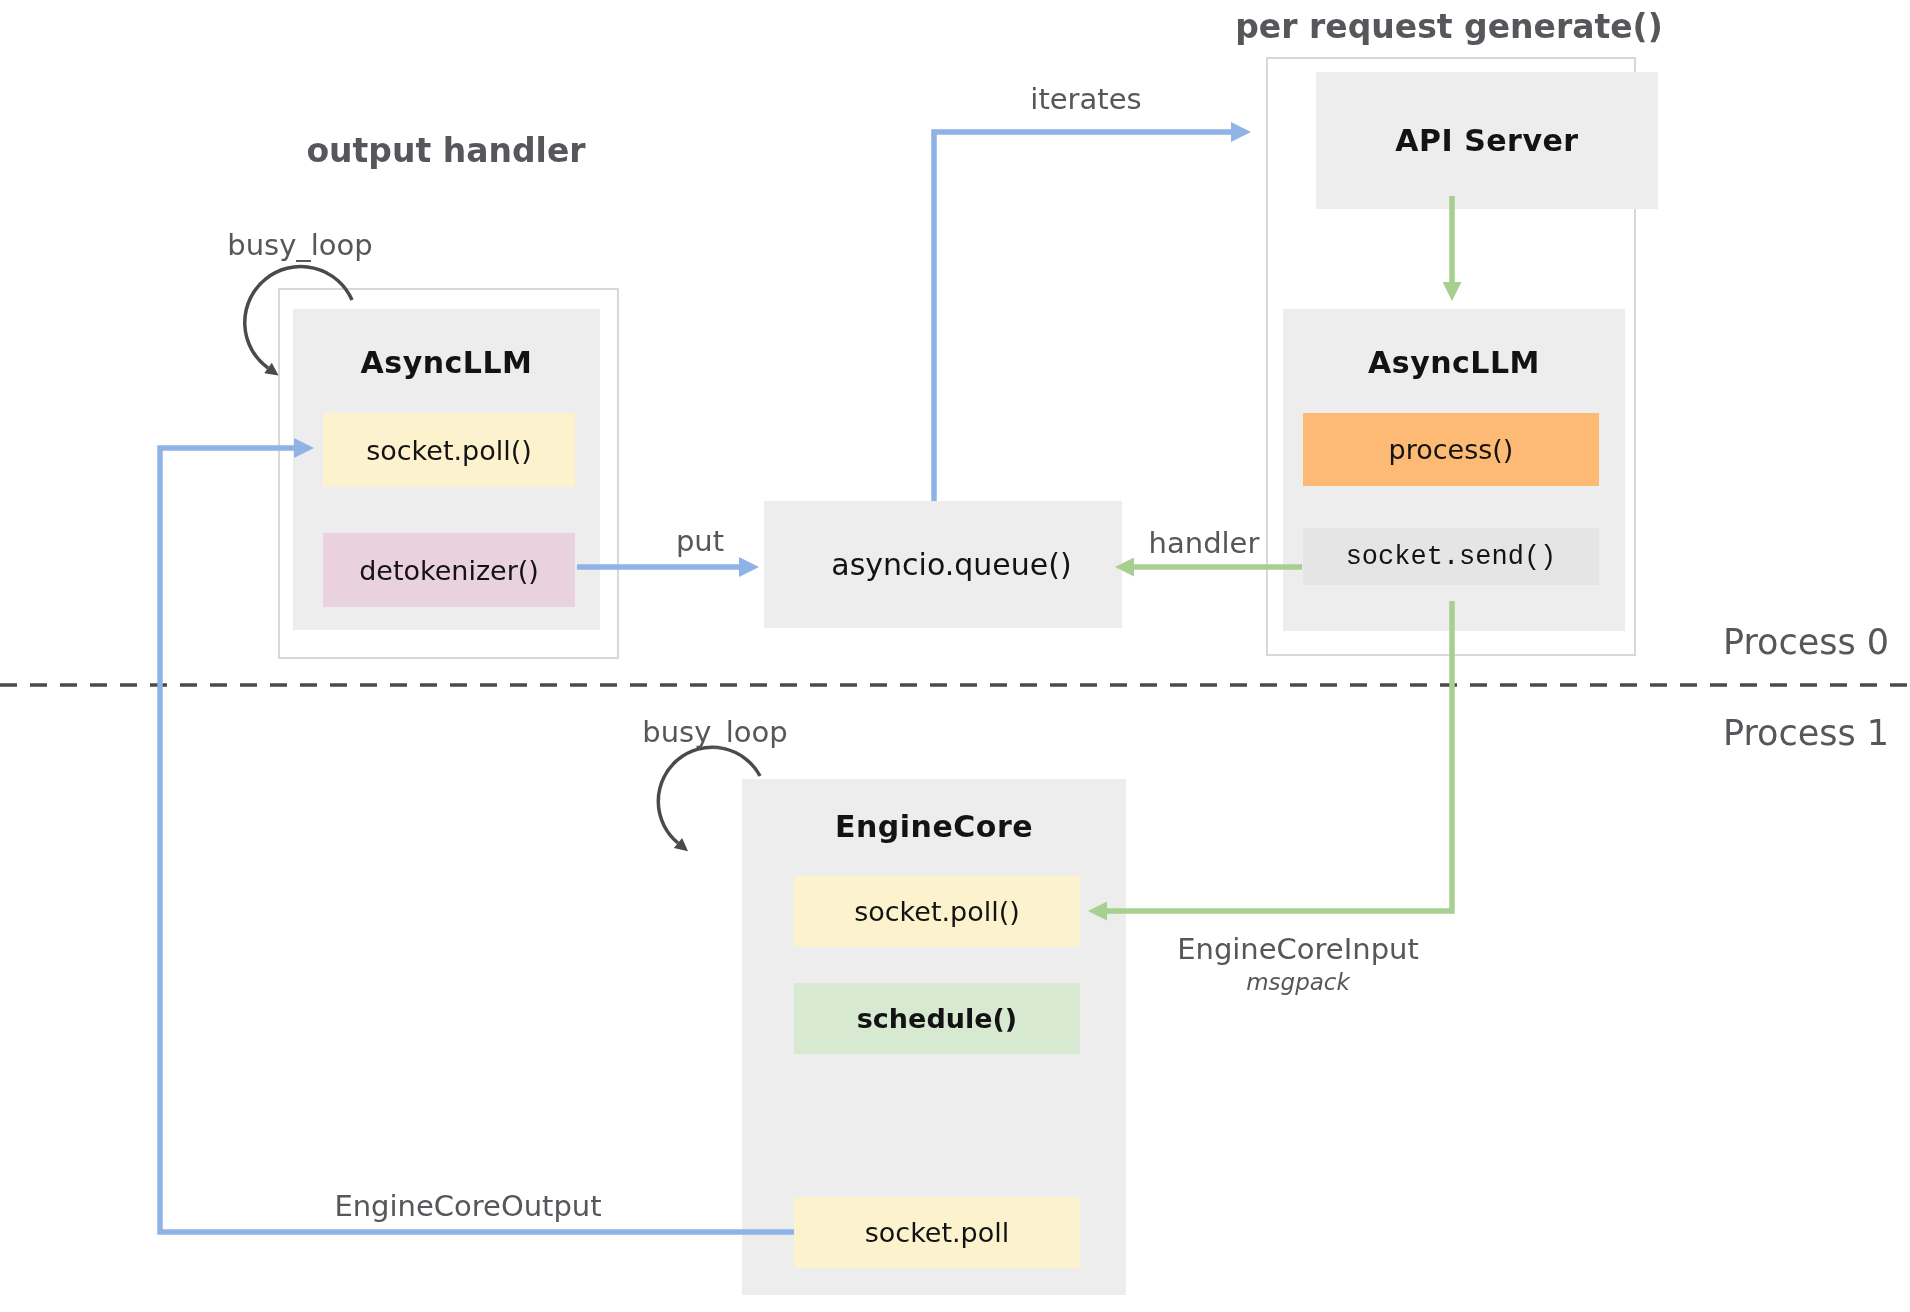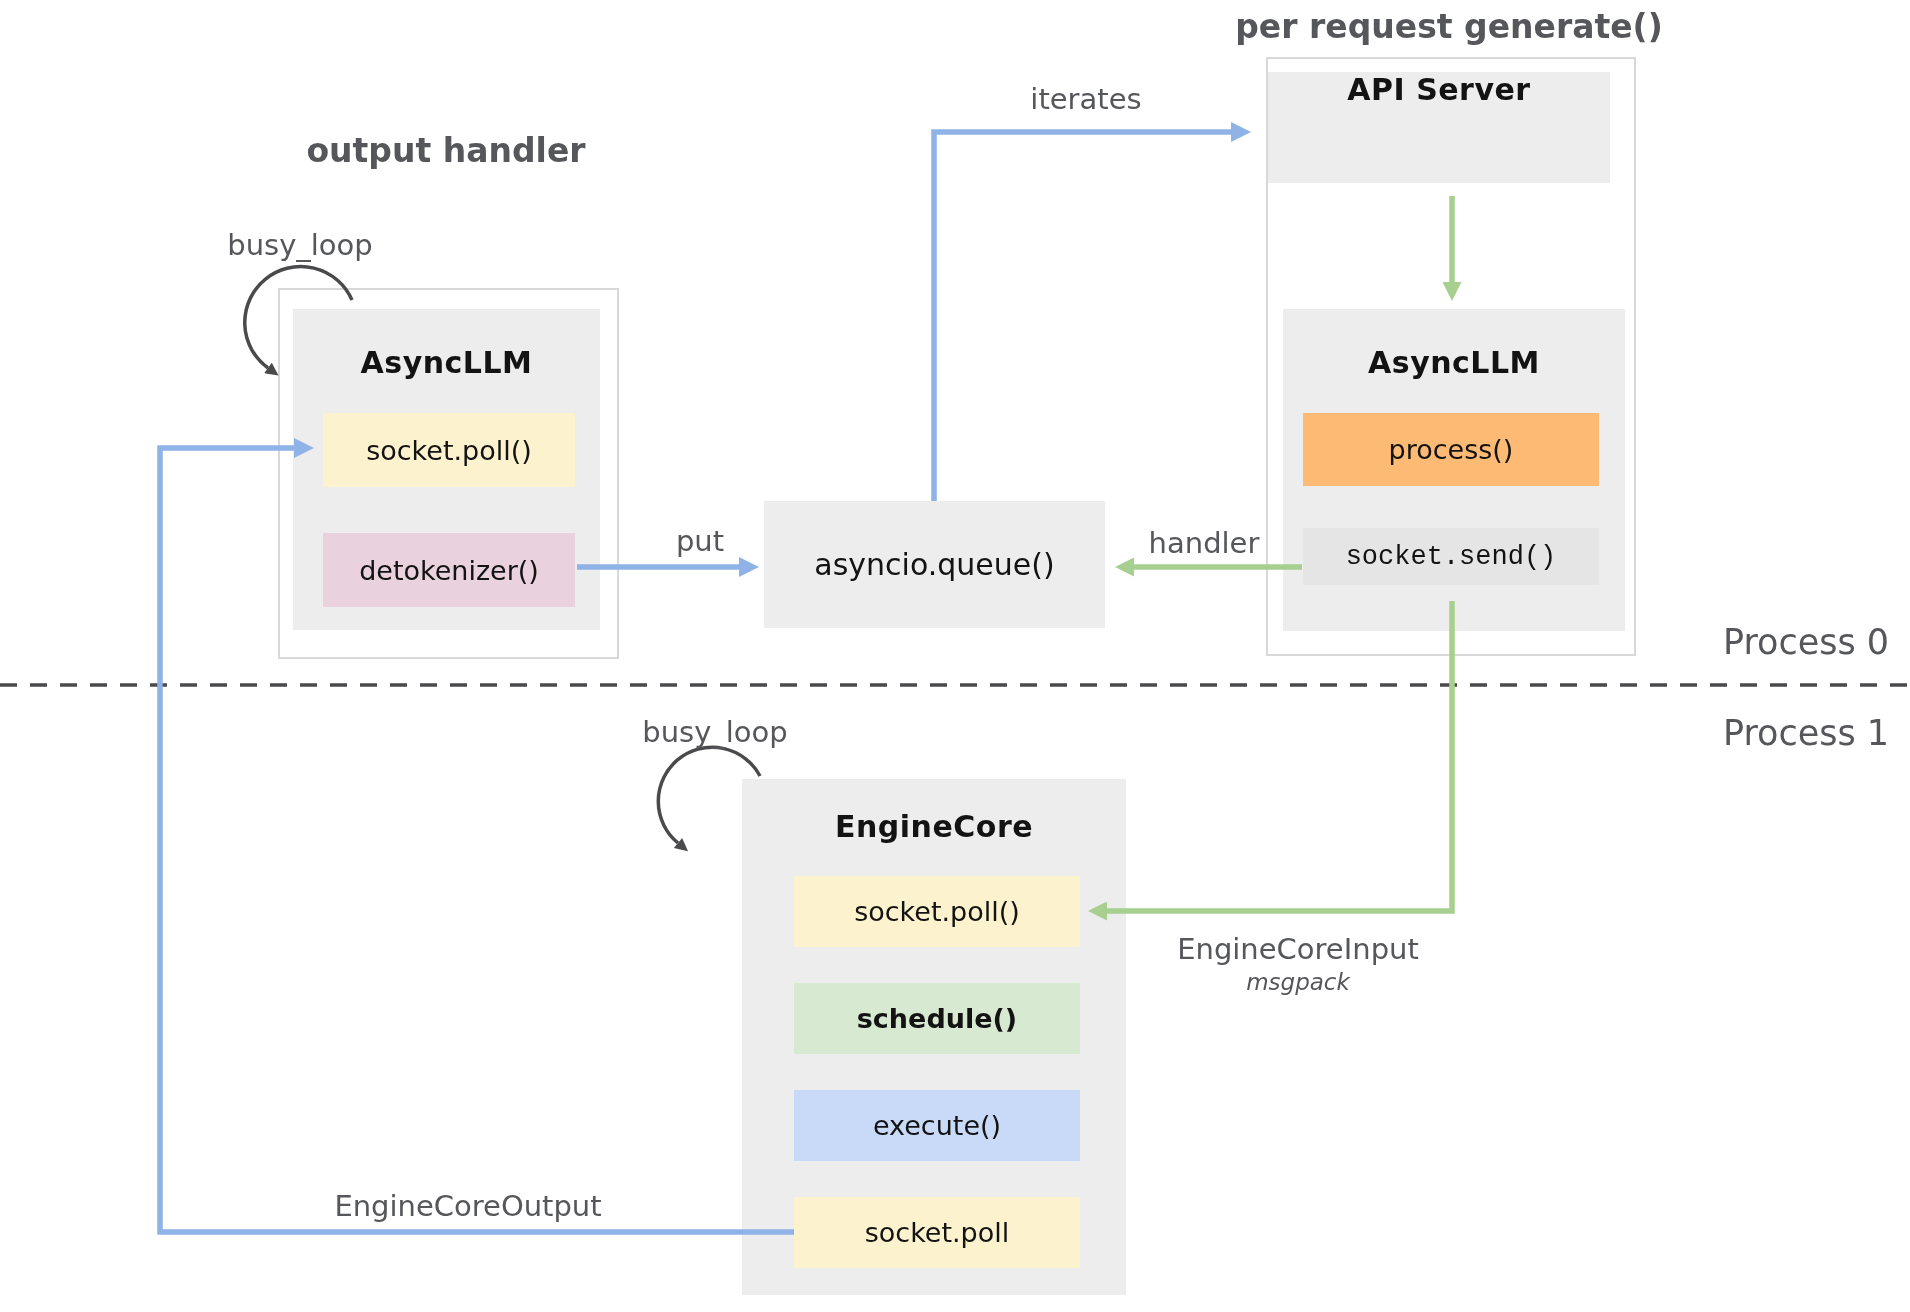--- a/index.html
+++ b/index.html
@@ -7,21 +7,21 @@
           font-family:"DejaVu Sans","Liberation Sans",sans-serif;}
   .abs{position:absolute;}
   .ctr{transform:translate(-50%,-50%);white-space:nowrap;}
   .frame{position:absolute;background:#ffffff;border:2px solid var(--container-border);}
   .node{position:absolute;background:var(--node-gray);}
   .node-title{position:absolute;left:0;right:0;text-align:center;font-weight:bold;
               font-size:30px;color:var(--title-black);letter-spacing:.5px;}
   .method{position:absolute;display:flex;align-items:center;justify-content:center;
           font-size:27px;color:var(--title-black);}
   .queue-node{position:absolute;background:var(--node-gray);display:flex;align-items:center;
-              justify-content:center;font-size:30px;color:var(--title-black);}
+              justify-content:center;font-size:30px;color:var(--title-black);padding-left:17px;}
   .lbl{position:absolute;color:var(--label-gray);font-size:29px;}
   .lbl-bold{font-weight:bold;font-size:33px;}
   .lbl-proc{font-size:35px;}
   .lbl-italic{font-style:italic;font-size:23px;}
   svg.arrows{position:absolute;left:0;top:0;pointer-events:none;}
   .arrow-blue{stroke:var(--arrow-blue);stroke-width:5.5;fill:none;stroke-linejoin:miter;}
   .arrow-green{stroke:var(--arrow-green);stroke-width:5.5;fill:none;stroke-linejoin:miter;}
   .arrow-loop{stroke:var(--loop-gray);stroke-width:3.5;fill:none;}
   .divider{stroke:var(--loop-gray);stroke-width:3.5;stroke-dasharray:17 13;}
   #mk-blue path{fill:var(--arrow-blue);}
@@ -29,21 +29,21 @@
   #mk-loop path{fill:var(--loop-gray);}
 </style>
 </head>
 <body>
 
 <div class="canvas">
 
   <div class="frame" style="left:278px;top:288px;width:337px;height:367px"></div>
   <div class="frame" style="left:1266px;top:57px;width:366px;height:595px"></div>
 
-  <div class="node" style="left:1268px;top:72px;width:342px;height:111px;display:flex;justify-content:center">
+  <div class="node" style="left:1316px;top:72px;width:342px;height:137px;display:flex;align-items:center;justify-content:center">
     <span class="node-title" style="position:static">API Server</span>
   </div>
 
   <div class="node" style="left:293px;top:309px;width:307px;height:321px">
     <div class="node-title" style="top:36px">AsyncLLM</div>
   </div>
   <div class="method" style="left: 323px; top: 413px; width: 252px; height: 74px; background-color: rgb(252, 242, 205);">socket.poll()</div>
   <div class="method" style="left: 323px; top: 533px; width: 252px; height: 74px; background-color: rgb(233, 210, 221);">detokenizer()</div>
 
   <div class="node" style="left:1283px;top:309px;width:342px;height:322px">
@@ -52,21 +52,20 @@
   <div class="method" style="left: 1303px; top: 413px; width: 296px; height: 73px; background-color: #fdba74;">process()</div>
   <div class="method" style="left: 1303px; top: 528px; width: 296px; height: 57px; background-color: #e5e5e5; font-family: Liberation Mono, monospace;">socket.send()</div>
 
   <div class="queue-node" style="left:764px;top:501px;width:341px;height:127px">asyncio.queue()</div>
 
   <div class="node" style="left:742px;top:779px;width:384px;height:516px">
     <div class="node-title" style="top:30px">EngineCore</div>
   </div>
   <div class="method" style="left: 794px; top: 876px; width: 286px; height: 71px; background-color: rgb(252, 242, 205);">socket.poll()</div>
   <div class="method" style="left: 794px; top: 983px; width: 286px; height: 71px; background-color: rgb(216, 233, 210); font-weight: bold;">schedule()</div>
-  <div class="method" style="left: 794px; top: 1090px; width: 286px; height: 71px; background-color: rgb(200, 218, 247);">execute()</div>
   <div class="method" style="left: 794px; top: 1197px; width: 286px; height: 71px; background-color: rgb(252, 242, 205);">socket.poll</div>
 
   <svg class="arrows" width="1910" height="1312" viewBox="0 0 1910 1312">
     <defs>
       <marker id="mk-blue" viewBox="0 0 10 10" refX="0" refY="5" markerWidth="25" markerHeight="20" orient="auto" markerUnits="userSpaceOnUse">
           <path d="M0 0 L10 5 L0 10 Z"></path>
         </marker>
       <marker id="mk-green" viewBox="0 0 10 10" refX="0" refY="5" markerWidth="24" markerHeight="19" orient="auto" markerUnits="userSpaceOnUse">
           <path d="M0 0 L10 5 L0 10 Z"></path>
         </marker>

